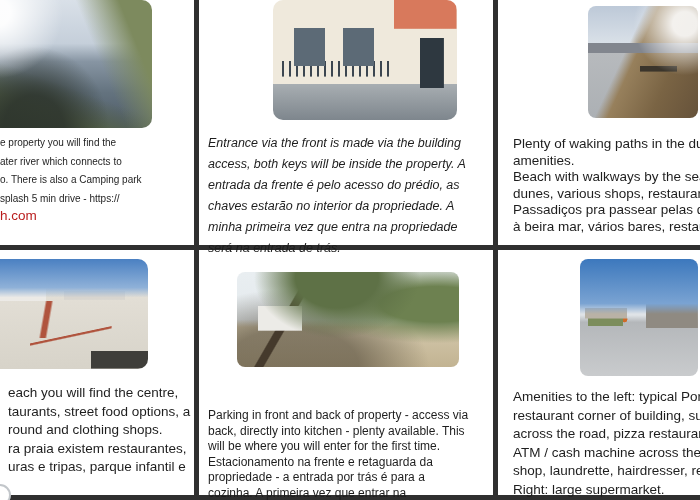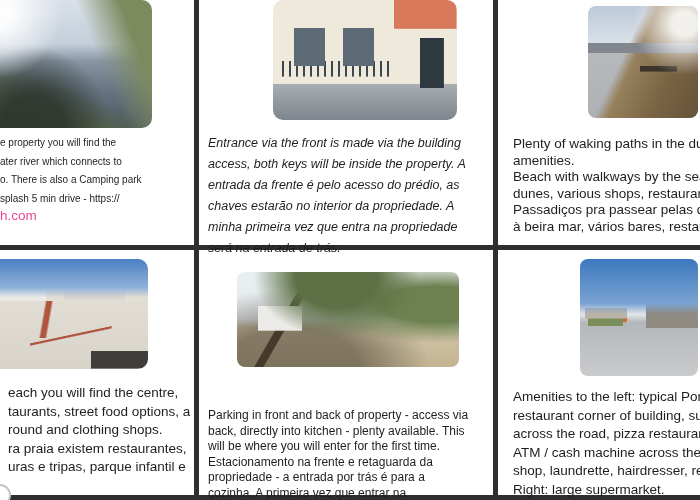--- a/index.html
+++ b/index.html
@@ -14,21 +14,21 @@
   .caption{position:absolute;margin:0;white-space:pre;overflow:hidden;}
   
   .p1{left:-52px;top:0;width:204px;height:128px;
     background-image:
       radial-gradient(circle at 24% 10%, rgba(255,255,255,.95) 0 7%, rgba(255,255,255,0) 34%),
       radial-gradient(ellipse at 42% 100%, rgba(44,51,44,.85) 0 18%, rgba(44,51,44,0) 45%),
       linear-gradient(248deg, #7d8a5e 0 13%, rgba(125,138,94,0) 30%),
       linear-gradient(200deg, rgba(62,74,52,0) 58%, #55624a 74%, #39452f 95%),
       linear-gradient(180deg, #d9e0e8 0%, #c5cfda 34%, #8795a3 48%, #64737f 72%, #4e5b66 100%);}
   .t1{left:0;top:134px;width:196px;font-size:10px;line-height:18.5px;}
-  .link1{position:absolute;left:0;top:208px;font-size:13.5px;color:#ec4899;cursor:pointer;}
+  .link1{position:absolute;left:0;top:208px;font-size:13.5px;color:#b91c1c;cursor:pointer;}
   
   .p2{left:273px;top:0;width:184px;height:120px;background-color:#efe9dc;
     background-image:
       linear-gradient(#d8795c,#d8795c),
       linear-gradient(#5c6a76,#5c6a76),
       linear-gradient(#5c6a76,#5c6a76),
       repeating-linear-gradient(90deg,#3c4650 0 2px,rgba(60,70,80,0) 2px 7px),
       linear-gradient(#2e3840,#2e3840),
       linear-gradient(180deg,#a8aeb2,#7e868d);
     background-repeat:no-repeat;

